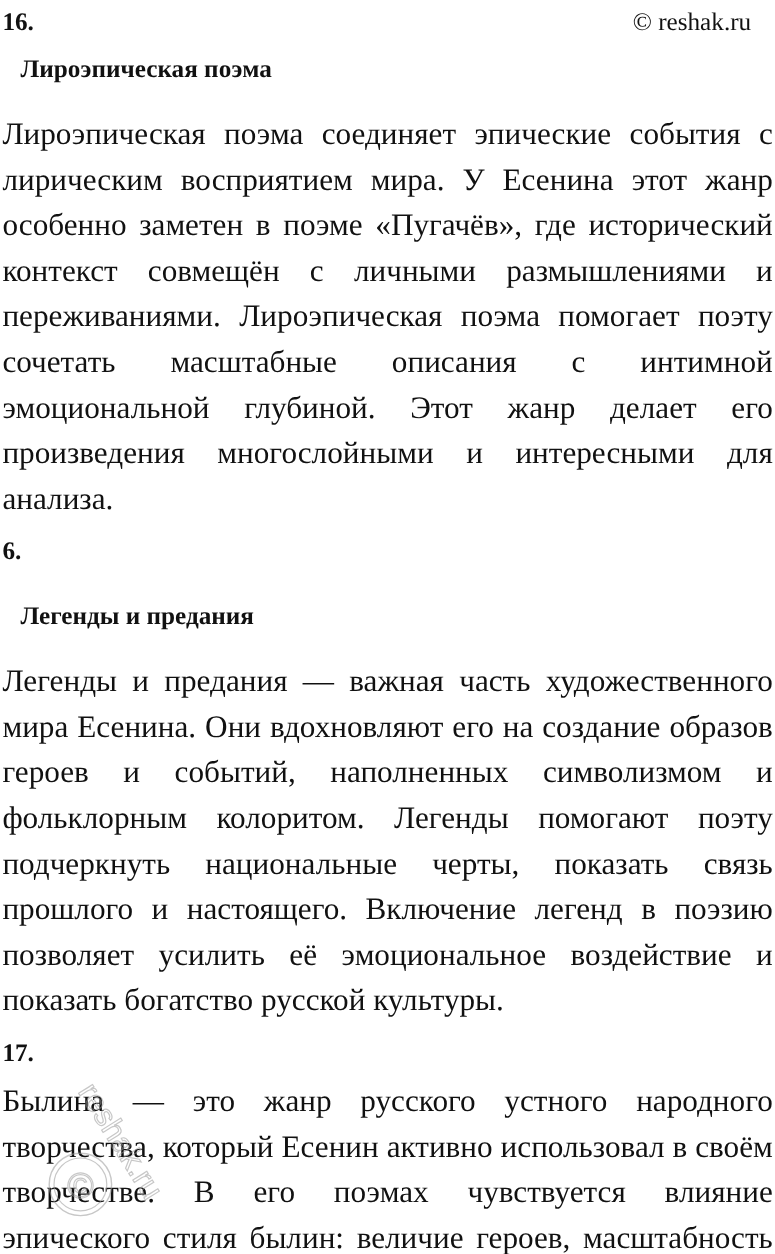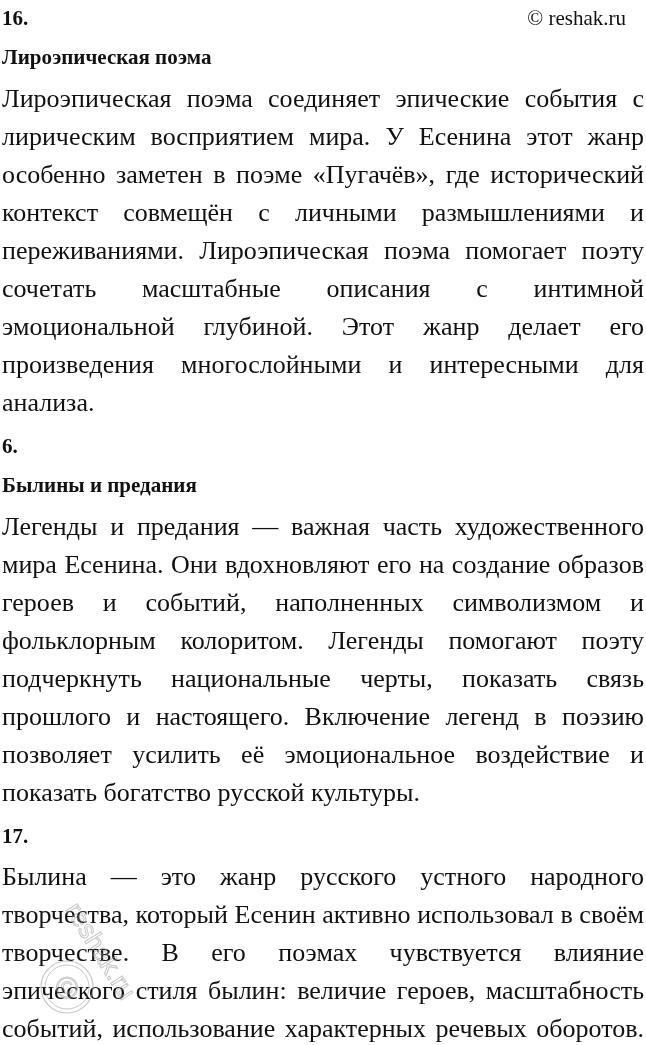--- a/index.html
+++ b/index.html
@@ -37,21 +37,21 @@
       position: absolute;
       right: 18px;
       top: 0;
       font-size: 21px;
       line-height: 36px;
     }
     .title {
       font-weight: bold;
       font-size: 21px;
       line-height: 38px;
-      margin: 0;
+      margin: 15px;
       padding-top: 0;
       height: 40px;
     }
     .body-text {
       font-size: 26px;
       line-height: 38px;
       text-align: justify;
       margin: 2px 0 6px 0;
     }
     .section { margin: 0; }
@@ -75,21 +75,21 @@
     <div class="header-row">
       <div class="num">16.</div>
       <span class="copyright">© reshak.ru</span>
     </div>
     <h2 class="title">Лироэпическая поэма</h2>
     <p class="body-text">Лироэпическая поэма соединяет эпические события с лирическим восприятием мира. У Есенина этот жанр особенно заметен в поэме «Пугачёв», где исторический контекст совмещён с личными размышлениями и переживаниями. Лироэпическая поэма помогает поэту сочетать масштабные описания с интимной эмоциональной глубиной. Этот жанр делает его произведения многослойными и интересными для анализа.</p>
   </div>
 
   <div class="section">
     <div class="num">6.</div>
-    <h2 class="title">Былины и предания</h2>
+    <h2 class="title">Легенды и предания</h2>
     <p class="body-text">Легенды и предания — важная часть художественного мира Есенина. Они вдохновляют его на создание образов героев и событий, наполненных символизмом и фольклорным колоритом. Легенды помогают поэту подчеркнуть национальные черты, показать связь прошлого и настоящего. Включение легенд в поэзию позволяет усилить её эмоциональное воздействие и показать богатство русской культуры.</p>
   </div>
 
   <div class="section">
     <div class="num">17.</div>
     <p class="body-text">Былина — это жанр русского устного народного творчества, который Есенин активно использовал в своём творчестве. В его поэмах чувствуется влияние эпического стиля былин: величие героев, масштабность событий, использование характерных речевых оборотов. Былины помогают поэту передать дух времени и показать силу и стойкость русского народа. Этот жанр создаёт атмосферу величия и уважения к историческому прошлому.</p>
   </div>
 
 </div>
 

